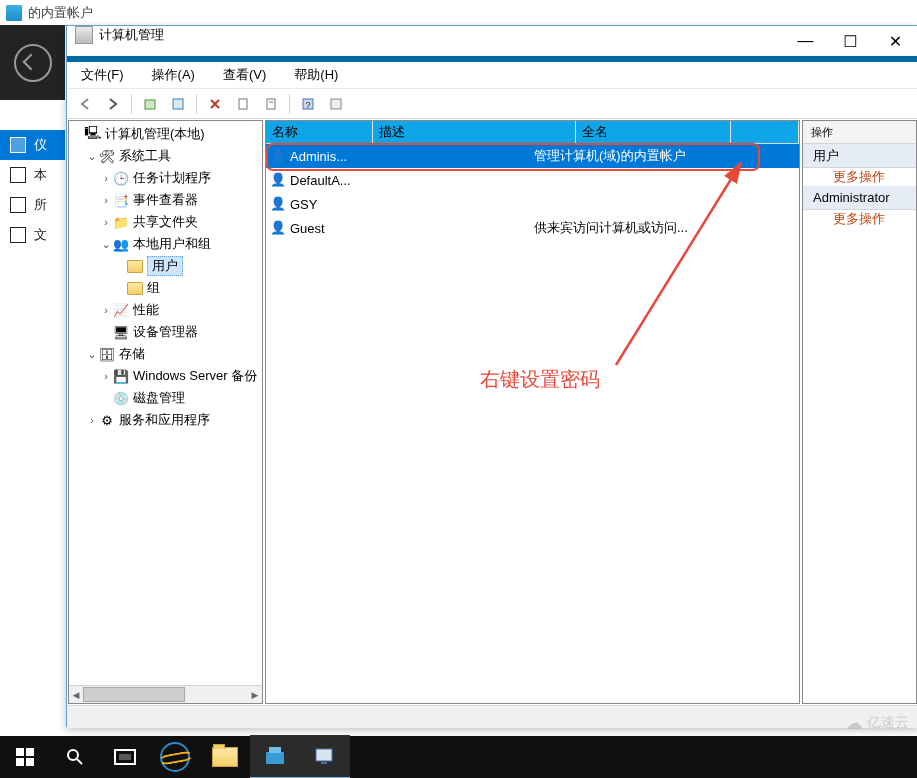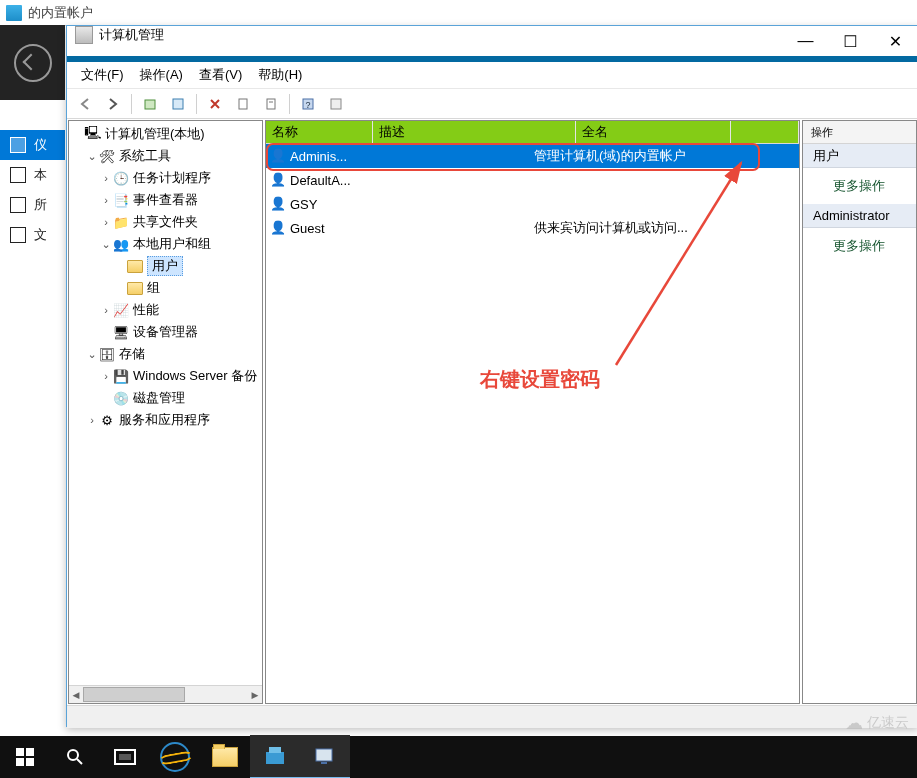--- a/index.html
+++ b/index.html
@@ -16,56 +16,56 @@
   .bg-nav .item.sel{background:#0078d7;color:#fff}
   .bg-nav .ic{width:14px;height:14px;border:1px solid currentColor}
   .bg-nav .item.sel .ic{background:rgba(255,255,255,0.3)}
 
   
   .cmwin{position:absolute;left:66px;top:25px;width:851px;height:700px;background:#fff;border:1px solid #5aa3d8;box-shadow:0 3px 8px rgba(0,0,0,0.25)}
   .cm-titlebar{height:30px;display:flex;align-items:flex-start;border-bottom:6px solid #0369a1}
   .cm-titlebar .cmicon{width:16px;height:16px;margin-left:8px;margin-right:6px;background:linear-gradient(#e8e8e8,#bcbcbc);border:1px solid #999}
   .cm-titlebar .title{flex:1;color:#000}
   .cm-titlebar .wbtn{width:45px;height:30px;display:flex;align-items:center;justify-content:center;font-size:16px;color:#000}
-  .cm-menubar{height:26px;display:flex;align-items:center;padding-left:8px;gap:4px;border-bottom:1px solid #e8e8e8}
+  .cm-menubar{height:26px;display:flex;align-items:center;padding-left:8px;gap:16px;border-bottom:1px solid #e8e8e8}
   .cm-menubar .mi{padding:3px 6px}
   .cm-toolbar{height:29px;display:flex;align-items:center;padding-left:6px;gap:4px;border-bottom:1px solid #d8d8d8}
   .cm-toolbar .tb{width:22px;height:22px;display:flex;align-items:center;justify-content:center;border:1px solid transparent}
   .cm-toolbar .sep{width:1px;height:20px;background:#d0d0d0;margin:0 2px}
   .cm-body{display:flex;height:586px}
   .treepane{width:193px;border:1px solid #888;margin:1px 0 1px 1px;overflow:hidden;position:relative;background:#fff}
   .tree{position:absolute;left:0;top:0;padding:2px 0;white-space:nowrap;font-size:13px}
   .trow{display:flex;align-items:center;height:22px;padding-right:6px}
   .exp{width:14px;text-align:center;color:#555;font-size:11px;user-select:none}
   .tic{width:16px;height:16px;margin-right:4px;display:inline-flex;align-items:center;justify-content:center}
   .tsel{background:#cde5ff;border:1px dotted #5a9de0}
   .folder{background:linear-gradient(#ffe9a8,#f5cf68);border:1px solid #caa23c;width:14px;height:11px;border-radius:1px}
   .trow.l0{padding-left:2px}.trow.l1{padding-left:16px}.trow.l2{padding-left:30px}.trow.l3{padding-left:44px}
   .tree-hscroll{position:absolute;left:0;bottom:0;width:100%;height:17px;background:#f0f0f0;border-top:1px solid #d4d4d4;display:flex;align-items:center}
   .tree-hscroll .thumb{position:absolute;left:14px;width:100px;height:13px;background:#cfcfcf;border:1px solid #a8a8a8}
   .tree-hscroll .arr{width:14px;height:17px;display:flex;align-items:center;justify-content:center;color:#666;font-size:9px;position:absolute}
   .tree-hscroll .arr.l{left:0}.tree-hscroll .arr.r{right:0}
 
   .listpane{flex:1;border:1px solid #888;margin:1px 0 1px 2px;position:relative;background:#fff}
-  .listhdr{display:flex;height:22px;border-bottom:1px solid #d8d8d8;background:#84cc16}
+  .listhdr{display:flex;height:22px;border-bottom:1px solid #d8d8d8;background:#0ea5e9}
   .listhdr .col{border-right:1px solid #e4e4e4;padding-left:6px;display:flex;align-items:center;font-size:13px}
   .lrow{display:flex;align-items:center;height:24px;padding-left:4px}
   .lrow .uic{width:16px;height:16px;margin-right:4px}
   .lrow.sel{background:#0078d7;color:#fff}
   .lrow .c1{width:96px;overflow:hidden;text-overflow:ellipsis;white-space:nowrap}
   .lrow .c2{width:148px}
   .lrow .c3{flex:1;overflow:hidden;text-overflow:ellipsis;white-space:nowrap}
   .highlight-box{position:absolute;left:0px;top:22px;width:490px;height:24px;border:2px solid #e8483a;border-radius:7px;pointer-events:none}
-  .annotation{position:absolute;left:214px;top:245px;color:#e8483a;font-size:20px;font-weight:700;pointer-events:none}
+  .annotation{position:absolute;left:214px;top:245px;color:#e8483a;font-size:20px;font-weight:400;pointer-events:none}
   .arrow-svg{position:absolute;left:330px;top:34px;pointer-events:none}
 
   .actpane{width:113px;border:1px solid #888;margin:1px 1px 1px 2px;background:#fff;display:flex;flex-direction:column}
   .acthdr{height:22px;background:#f4f4f4;border-bottom:1px solid #d4d4d4;display:flex;align-items:center;padding-left:8px;font-size:11px}
   .actgroup{background:#e6ecf5;height:23px;display:flex;align-items:center;padding-left:10px;border-bottom:1px solid #d0d6df}
-  .actitem{height:36px;display:flex;align-items:center;padding-left:30px;color:#14532d}
+  .actitem{height:18px;display:flex;align-items:center;padding-left:30px;color:#c2410c}
 
   .cm-status{height:22px;border-top:1px solid #d8d8d8;background:#f0f0f0}
 
   
   .taskbar{position:absolute;left:0;bottom:0;width:917px;height:42px;background:#101010;display:flex;align-items:center}
   .taskbar .tbtn{width:50px;height:42px;display:flex;align-items:center;justify-content:center;color:#fff}
   .taskbar .tbtn.active{background:#2b2b2b;border-bottom:2px solid #76b9ed}
   .startsq{display:grid;grid-template-columns:8px 8px;grid-template-rows:8px 8px;gap:2px}
   .startsq span{background:#fff}
   .iebadge{width:26px;height:26px;border:2px solid #2d89c9;border-radius:50%;position:relative}

